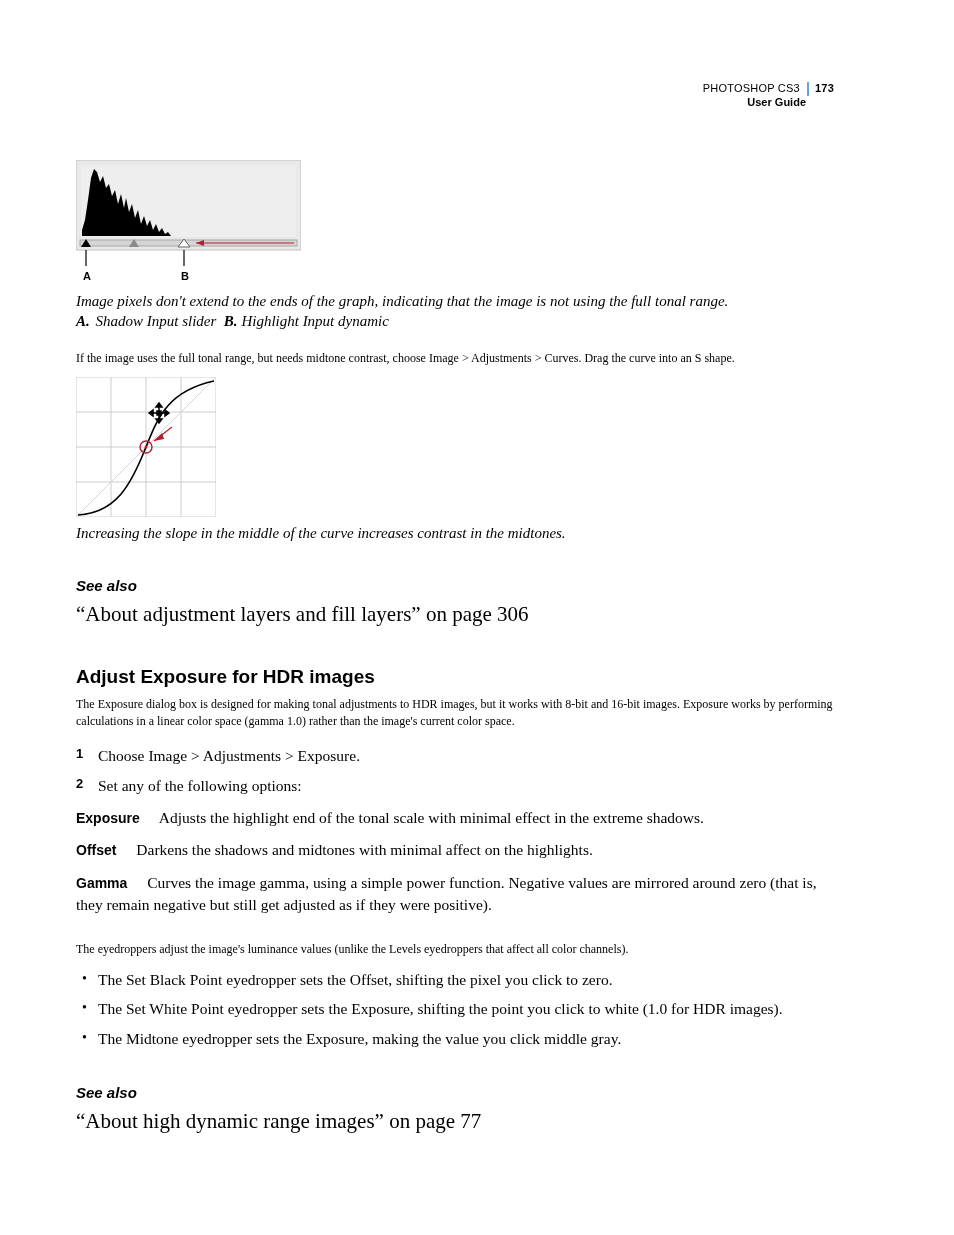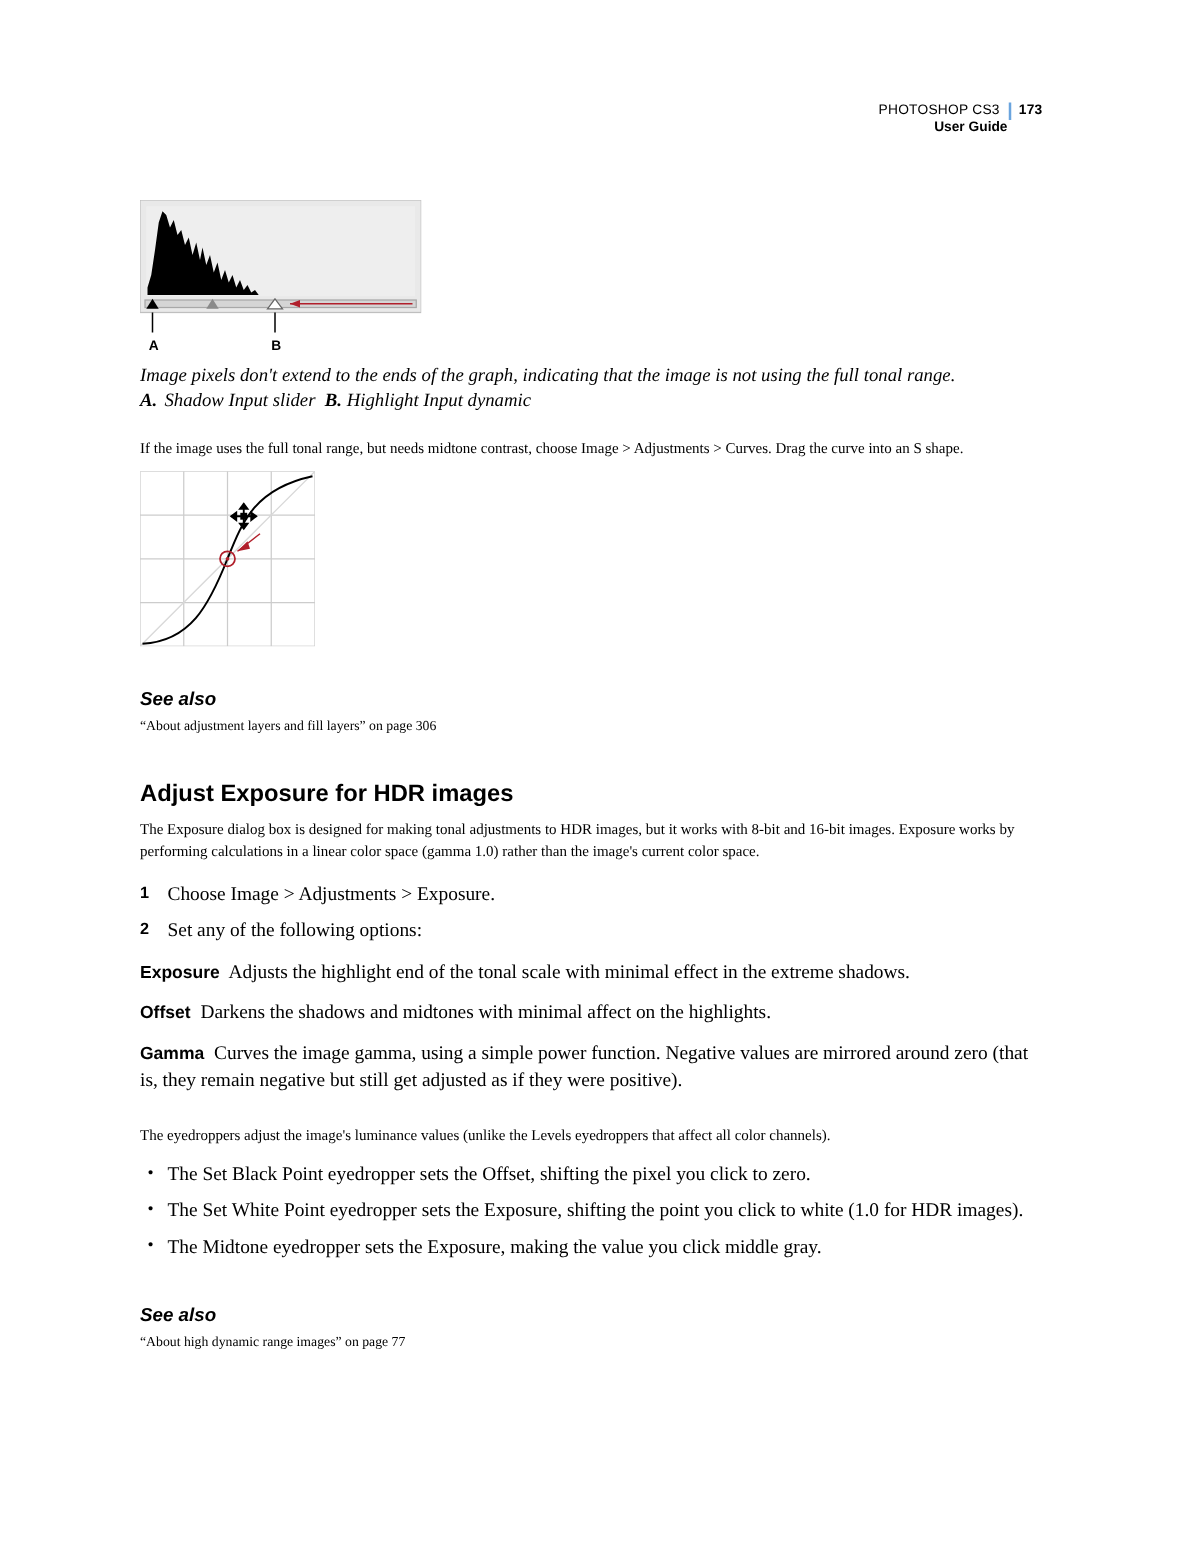--- a/index.html
+++ b/index.html
@@ -10,21 +10,21 @@
     height: 1235px;
     background: #ffffff;
     font-family: "Minion Pro", "Times New Roman", Georgia, serif;
     color: #000;
   }
   .page {
     position: relative;
     width: 954px;
     height: 1235px;
     box-sizing: border-box;
-    padding: 82px 120px 60px 112px;
+    padding: 82px 120px 60px 76px;
   }
   .runhead {
     position: absolute;
     top: 82px;
     right: 120px;
     text-align: right;
     font-family: "Myriad Pro", "Helvetica Neue", Arial, sans-serif;
     font-size: 11px;
     line-height: 1.25;
   }
@@ -68,21 +68,21 @@
     font-style: italic;
   }
   h2.section {
     font-family: "Myriad Pro", "Helvetica Neue", Arial, sans-serif;
     font-weight: 700;
     font-size: 19px;
     margin: 36px 0 8px 0;
   }
 
   .xref {
-    font-size: 11px;
+    font-size: 21px;
     line-height: 1.4;
     margin: 2px 0 0 0;
   }
 
   ol.steps {
     list-style: none;
     padding: 0;
     margin: 14px 0 10px 0;
   }
   ol.steps li {
@@ -98,21 +98,21 @@
     top: 0;
     font-family: "Myriad Pro", "Helvetica Neue", Arial, sans-serif;
     font-weight: 700;
     font-size: 13px;
   }
 
   .term {
     font-family: "Myriad Pro", "Helvetica Neue", Arial, sans-serif;
     font-weight: 700;
     font-size: 14px;
-    margin-right: 4px;
+    margin-right: 16px;
   }
   p.def {
     font-size: 15.5px;
     line-height: 1.45;
     margin: 10px 0;
   }
 
   ul.bullets {
     list-style: none;
     padding: 0;
@@ -214,20 +214,21 @@
         <g stroke="#000" stroke-width="1.5" fill="#000" transform="translate(83,36)">
           <line x1="-10" y1="0" x2="10" y2="0"></line>
           <line x1="0" y1="-10" x2="0" y2="10"></line>
           <polygon points="-10,0 -6,-3 -6,3"></polygon>
           <polygon points="10,0 6,-3 6,3"></polygon>
           <polygon points="0,-10 -3,-6 3,-6"></polygon>
           <polygon points="0,10 -3,6 3,6"></polygon>
           <rect x="-2" y="-2" width="4" height="4" fill="#000"></rect>
         </g>
       </svg>
+      <p class="caption">Increasing the slope in the middle of the curve increases contrast in the midtones.</p>
     </div>
 
     <h3 class="seeAlso">See also</h3>
     <p class="xref">“About adjustment layers and fill layers” on page 306</p>
 
     <h2 class="section">Adjust Exposure for HDR images</h2>
     <p class="body" style="margin-top:6px">The Exposure dialog box is designed for making tonal adjustments to HDR images, but it works with 8-bit and 16-bit images. Exposure works by performing calculations in a linear color space (gamma 1.0) rather than the image's current color space.</p>
 
     <ol class="steps">
       <li>

